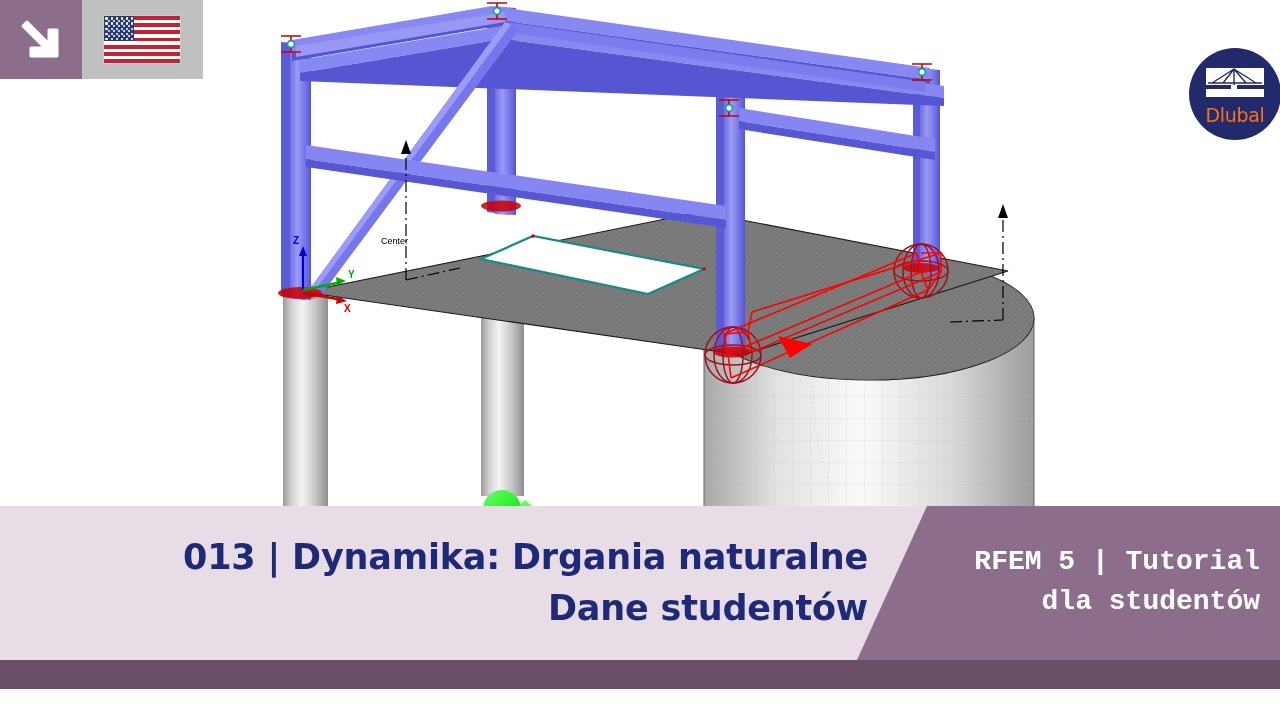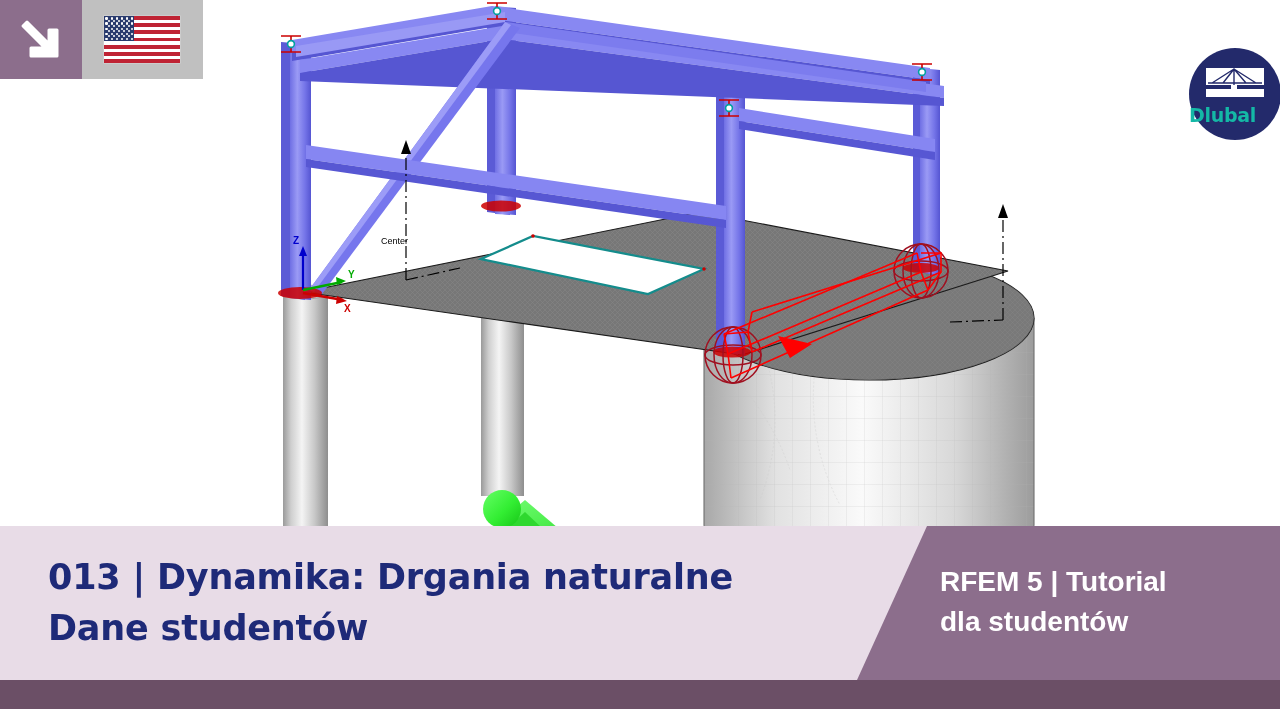--- a/index.html
+++ b/index.html
@@ -56,32 +56,32 @@
     width: 92px; height: 92px;
     border-radius: 50%;
     background: #232A6B;
   }
   #dlubal-logo .mark {
     position: absolute; left: 17px; top: 18px;
     width: 58px; height: 38px;
   }
   #dlubal-logo .word {
     position: absolute; left: 0; top: 56px; width: 92px;
-    text-align: left;
-    color: #14b8a6;
+    text-align: center;
+    color: #f97316;
     font-family: "DejaVu Sans", sans-serif;
-    font-weight: bold;
+    font-weight: normal;
     font-size: 19px;
     letter-spacing: -0.3px;
   }
 
   
   #banner {
-    position: absolute; left: 0; top: 526px;
-    width: 1280px; height: 183px;
+    position: absolute; left: 0; top: 506px;
+    width: 1280px; height: 183px; text-align: right;
   }
   #banner-light {
     position: absolute; left: 0; top: 0;
     width: 1280px; height: 154px;
     background: #E8DCE7;
   }
   #banner-purple {
     position: absolute; left: 0; top: 0;
     width: 1280px; height: 154px;
     background: #8C6E8C;
@@ -100,21 +100,21 @@
     font-weight: bold;
     font-size: 35px;
     line-height: 1.45;
     letter-spacing: -0.2px;
   }
   #banner-title .line { display: block; white-space: nowrap; }
   #banner-sub {
     position: absolute; left: 940px; top: 36px;
     width: 320px;
     color: #ffffff;
-    font-family: Liberation Sans, sans-serif;
+    font-family: Liberation Mono, monospace;
     font-weight: bold;
     font-size: 28px;
     line-height: 1.42;
   }
   #banner-sub .line { display: block; white-space: nowrap; }
 
   
   .scene-label {
     font-family: "Liberation Sans", sans-serif;
     font-size: 9px; fill: #000000;

